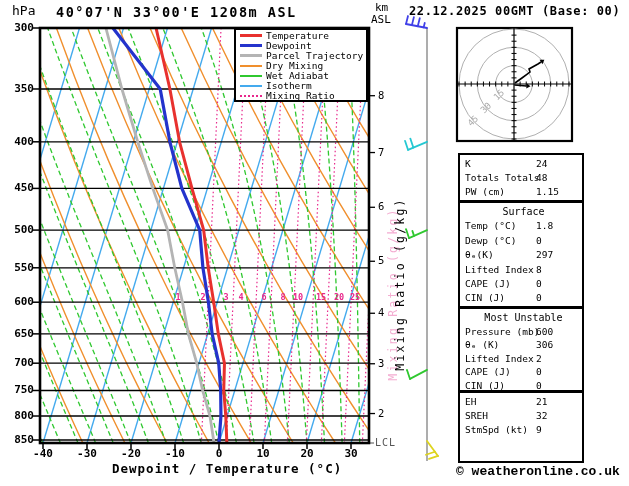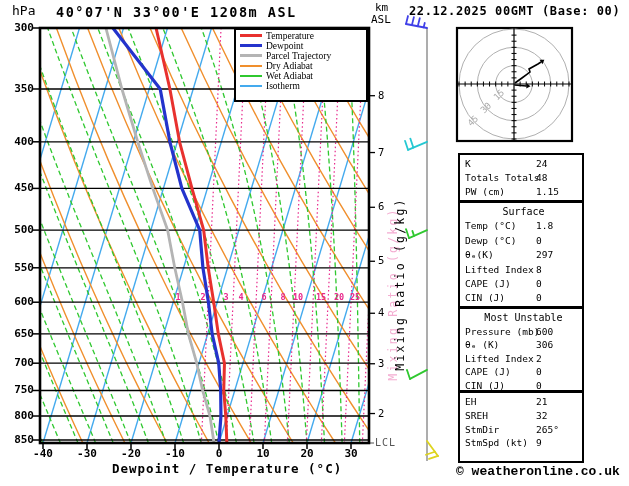--- a/index.html
+++ b/index.html
@@ -19,21 +19,21 @@
   .wm{left:456px;top:464px;font-size:13px;font-weight:bold;font-family:Liberation Mono, monospace;}
   .mixblack,.mixpink{font-size:11.5px;letter-spacing:2.2px;transform:rotate(-90deg);transform-origin:center;}
   .mixblack{left:310px;top:277px;width:180px;text-align:center;color:#000;}
   .mixpink{left:303px;top:287px;width:180px;text-align:center;color:#f4aed2;}
   .plabel{font-size:11px;font-weight:bold;width:32px;text-align:right;}
   .tlabel{font-size:11px;font-weight:bold;transform:translateX(-50%);}
   .klabel{font-size:10.5px;}
   .mrlabel{font-size:8.5px;font-weight:bold;color:#e8288c;transform:translate(-50%,-50%);}
   #legend{position:absolute;left:234px;top:28px;width:134px;height:74px;z-index:3;
           background:#fff;border:2px solid #000;box-sizing:border-box;padding-top:1px;}
-  .leg-row{height:10px;line-height:10px;font-size:9.5px;white-space:nowrap;font-family:Liberation Serif, serif;}
+  .leg-row{height:10px;line-height:10px;font-size:9.5px;white-space:nowrap;}
   .leg-sample{display:inline-block;width:22px;margin:0 4px 2px 4px;vertical-align:middle;}
   #tables{position:absolute;left:0;top:0;z-index:3;}
   .tbox{position:absolute;left:458px;width:126px;border:2px solid #000;background:#fff;
         box-sizing:border-box;font-size:9.5px;}
   .trow{position:relative;padding-left:5px;white-space:nowrap;}
   .thead{text-align:center;font-size:10px;}
   .tval{position:absolute;left:76px;top:0;}
 </style>
 </head>
 <body>
@@ -268,23 +268,24 @@
   <div class="lbl title">40°07'N 33°00'E 1208m ASL</div>
   <div class="lbl km1">km</div>
   <div class="lbl km2">ASL</div>
   <div class="lbl date">22.12.2025 00GMT (Base: 00)</div>
   <div class="lbl mixpink">Mixing Ratio (g/kg)</div>
   <div class="lbl mixblack">Mixing Ratio (g/kg)</div>
   <div id="legend">
       <div class="leg-row"><span class="leg-sample" style="border-top: 3px solid rgb(232, 49, 46);"></span><span>Temperature</span></div>
       <div class="leg-row"><span class="leg-sample" style="border-top: 3px solid rgb(36, 51, 204);"></span><span>Dewpoint</span></div>
       <div class="leg-row"><span class="leg-sample" style="border-top: 3px solid rgb(180, 180, 180);"></span><span>Parcel Trajectory</span></div>
-      <div class="leg-row"><span class="leg-sample" style="border-top: 2px solid rgb(240, 143, 45);"></span><span>Dry Adiabat</span></div>
+      <div class="leg-row"><span class="leg-sample" style="border-top: 2px solid rgb(240, 143, 45);"></span><span>Dry Mixing</span></div>
       <div class="leg-row"><span class="leg-sample" style="border-top: 2px solid rgb(47, 200, 47);"></span><span>Wet Adiabat</span></div>
       <div class="leg-row"><span class="leg-sample" style="border-top: 2px solid rgb(68, 170, 238);"></span><span>Isotherm</span></div>
+      <div class="leg-row"><span class="leg-sample" style="border-top: 2px dotted rgb(232, 40, 140);"></span><span>Mixing Ratio</span></div>
     </div>
   <div class="lbl xaxis">Dewpoint / Temperature (°C)</div>
   <div class="lbl lcl">LCL</div>
   <div class="lbl kt">kt</div>
   <div id="tables">
       <div class="tbox" style="top: 153px; height: 49px; padding-top: 2px;">
         <div class="trow" style="line-height: 14.2px;"><span>K</span><span class="tval">24</span></div>
         <div class="trow" style="line-height: 14.2px;"><span>Totals Totals</span><span class="tval">48</span></div>
         <div class="trow" style="line-height: 14.2px;"><span>PW (cm)</span><span class="tval">1.15</span></div>
       </div>
@@ -301,18 +302,17 @@
         <div class="trow thead" style="line-height: 13.5px;">Most Unstable</div>
         <div class="trow" style="line-height: 13.5px;"><span>Pressure (mb)</span><span class="tval">600</span></div>
         <div class="trow" style="line-height: 13.5px;"><span>θₑ (K)</span><span class="tval">306</span></div>
         <div class="trow" style="line-height: 13.5px;"><span>Lifted Index</span><span class="tval">2</span></div>
         <div class="trow" style="line-height: 13.5px;"><span>CAPE (J)</span><span class="tval">0</span></div>
         <div class="trow" style="line-height: 13.5px;"><span>CIN (J)</span><span class="tval">0</span></div>
       </div>
       <div class="tbox" style="top: 391px; height: 72px; padding-top: 2px;">
         <div class="trow" style="line-height: 13.8px;"><span>EH</span><span class="tval">21</span></div>
         <div class="trow" style="line-height: 13.8px;"><span>SREH</span><span class="tval">32</span></div>
-        <div class="trow" style="line-height: 13.8px;"><span>StmDir</span><span class="tval">265°</span></div>
         <div class="trow" style="line-height: 13.8px;"><span>StmSpd (kt)</span><span class="tval">9</span></div>
       </div>
     </div>
   <div class="lbl wm">© weatheronline.co.uk</div>
 </div>
 
 </body></html>

